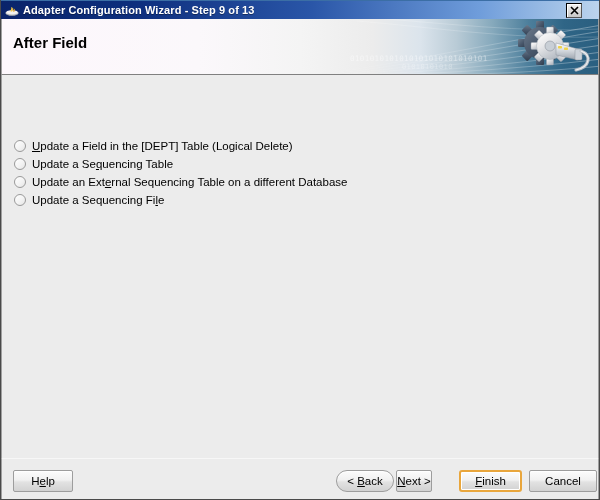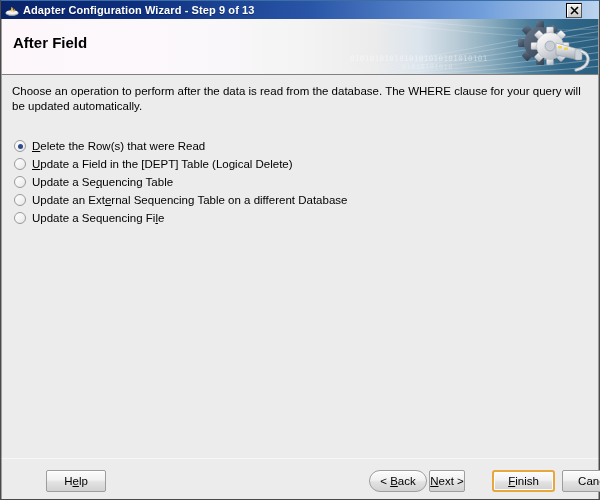--- a/index.html
+++ b/index.html
@@ -182,21 +182,20 @@
     background: linear-gradient(to bottom, #fcfcfc 0%, #f1f1f1 45%, #e2e2e2 55%, #d2d2d2 100%);
     border: 1px solid #9d9d9d;
     border-radius: 2px;
     font-size: 11.5px;
     color: #000;
     display: flex;
     align-items: center;
     justify-content: center;
     cursor: default;
     box-shadow: inset 0 1px 0 #ffffff;
-    margin-left: 33px;
   }
   .btn u { text-decoration: underline; }
   .btn.default {
     border: 2px solid #e9a63c;
     border-radius: 3px;
     background:
       linear-gradient(to bottom, #fcfcfc 0%, #f1f1f1 45%, #e2e2e2 55%, #d2d2d2 100%);
     box-shadow: inset 0 0 0 1px #ffffff;
     text-align: right;
   }
@@ -334,26 +333,21 @@
         </g>
 
         <path d="M77 32 C88 36 86 48 72 51" fill="none" stroke="#b9bfc6" stroke-width="3.2" stroke-linecap="round"></path>
         <path d="M77 32 C88 36 86 48 72 51" fill="none" stroke="#eef0f2" stroke-width="1.1" stroke-linecap="round"></path>
       </svg>
     </div>
     <div id="banner-title">After Field</div>
   </div>
 
   <div id="body">
-    <div id="description">Choose an operation to perform after the data is read from the database.  The WHERE clause for your query will be updated automatically.</div>
     <div id="options">
-        <div class="radio-row checked">
-          <span class="radio-mark"></span>
-          <span class="radio-label"><u>D</u>elete the Row(s) that were Read</span>
-        </div>
         <div class="radio-row">
           <span class="radio-mark"></span>
           <span class="radio-label"><u>U</u>pdate a Field in the [DEPT] Table (Logical Delete)</span>
         </div>
         <div class="radio-row">
           <span class="radio-mark"></span>
           <span class="radio-label">Update a Se<u>q</u>uencing Table</span>
         </div>
         <div class="radio-row">
           <span class="radio-mark"></span>

